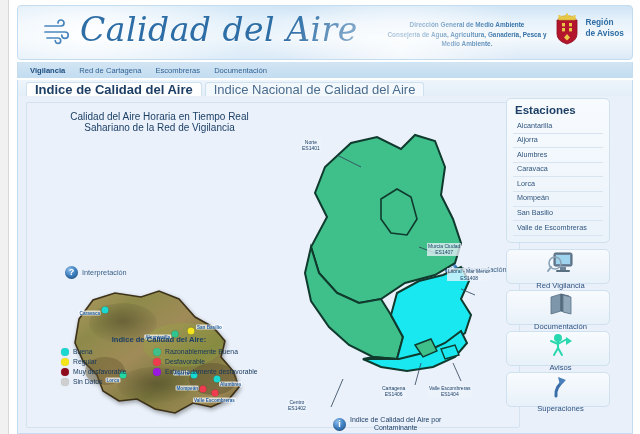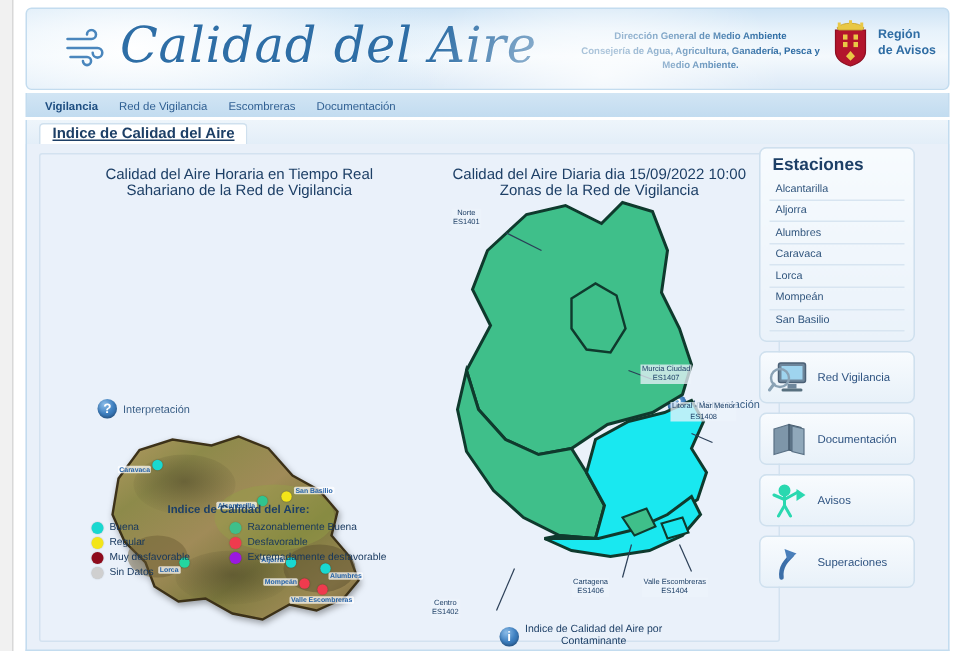--- a/index.html
+++ b/index.html
@@ -97,27 +97,27 @@
   
   .tabstrip {
     position:absolute; left: 8px; top: 80px;
     width: 616px; height: 16px;
     display:flex; align-items:flex-end; gap: 3px;
     padding-left: 8px;
     background: linear-gradient(180deg,#eef5fb 0%, #e3eef8 100%);
     border-left:1px solid #c3dcef; border-right:1px solid #c3dcef;
   }
   .tab {
-    font-size: 10px; color:#4a6c8e;
+    font-size: 13px; color:#4a6c8e;
     padding: 2px 8px 2px 8px;
     height: 14px; line-height: 10px;
     background:#f3f8fc;
     border:1px solid #cfe0ee; border-bottom:none;
     border-radius: 3px 3px 0 0;
-    white-space:nowrap; cursor:pointer;text-decoration:underline;
+    white-space:nowrap; cursor:pointer;
   }
   .tab.active { font-weight:bold; color:#1d3f66; background:#ffffff; }
 
   
   .content {
     position:absolute; left: 8px; top: 96px;
     width: 616px; height: 338px;
     background: #e9f0f9;
     border-left:1px solid #c3dcef; border-right:1px solid #c3dcef;
     border-bottom:1px solid #c3dcef;
@@ -228,20 +228,21 @@
 
   .side-btn {
     margin-top: 6px;
     height: 35px;
     background: linear-gradient(180deg,#f8fbfe 0%, #e8f1f9 100%);
     border: 1px solid #cfe0ee;
     border-radius: 5px;
     display:flex; align-items:center; gap: 5px;
     padding-left: 5px;
     cursor:pointer;
+    flex-direction:column;
   }
   .side-btn .ic { width: 28px; height: 26px; flex:0 0 auto; }
   .side-btn .lbl { font-size: 7.6px; color:#2d5280; line-height:9px; }
 </style>
 </head>
 <body>
 
 <div id="app">
  <div class="page">
 
@@ -276,40 +277,37 @@
       </svg>
       <div class="region-txt">
         <div>Región</div>
         <div>de Avisos</div>
       </div>
     </div>
   </div>
 
   <div class="navbar">
     <div class="nav-item active">Vigilancia</div>
-    <div class="nav-item">Red de Vigilancia</div>
+    <div class="nav-item">Red de Cartagena</div>
     <div class="nav-item">Escombreras</div>
     <div class="nav-item">Documentación</div>
   </div>
 
   <div class="tabstrip">
     <div class="tab active">Indice de Calidad del Aire</div>
+    <div class="tab">Indice Nacional de Calidad del Aire</div>
   </div>
 
   <div class="content">
 
     <div class="maps-panel">
 
       <div class="map-title" id="title-left">
         <div>Calidad del Aire Horaria en Tiempo Real</div>
         <div>Sahariano de la Red de Vigilancia</div>
-      </div>
-      <div class="map-title" id="title-right">
-        <div>Calidad del Aire Diaria dia 15/09/2022 10:00</div>
-        <div>Zonas de la Red de Vigilancia</div>
       </div>
 
       <div class="interp" id="interp-left">
         <span class="q-icon">?</span>
         <span class="interp-label">Interpretación</span>
       </div>
       <div class="interp" id="interp-right">
         <span class="q-icon">?</span>
         <span class="interp-label">Interpretación</span>
       </div>
@@ -464,20 +462,21 @@
 
       <div class="stations-box">
         <div class="stations-title">Estaciones</div>
         <div class="stn-row">Alcantarilla</div>
         <div class="stn-row">Aljorra</div>
         <div class="stn-row">Alumbres</div>
         <div class="stn-row">Caravaca</div>
         <div class="stn-row">Lorca</div>
         <div class="stn-row">Mompeán</div>
         <div class="stn-row">San Basilio</div>
+        <div class="stn-row">Valle de Escombreras</div>
       </div>
 
       <div class="side-btn">
         <svg class="ic" viewBox="0 0 28 26">
           <rect x="7" y="3" width="18" height="13" rx="1.5" fill="#6e869b" stroke="#4b6076" stroke-width="1"></rect>
           <rect x="9" y="5" width="14" height="9" fill="#9fd4ef"></rect>
           <rect x="13" y="17" width="6" height="3" fill="#6e869b"></rect>
           <rect x="9" y="20" width="14" height="2" rx="1" fill="#58707f"></rect>
           <ellipse cx="8" cy="13" rx="6" ry="6" fill="none" stroke="#8aa2b5" stroke-width="1.6"></ellipse>
           <path d="M4 17 L1 21" stroke="#8aa2b5" stroke-width="2" stroke-linecap="round"></path>

